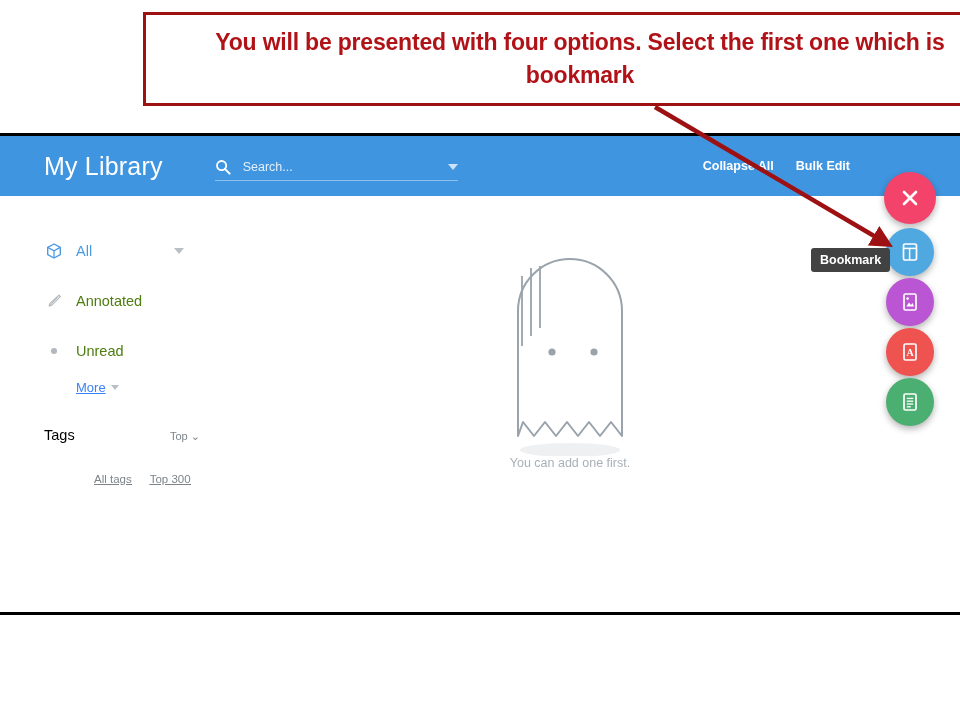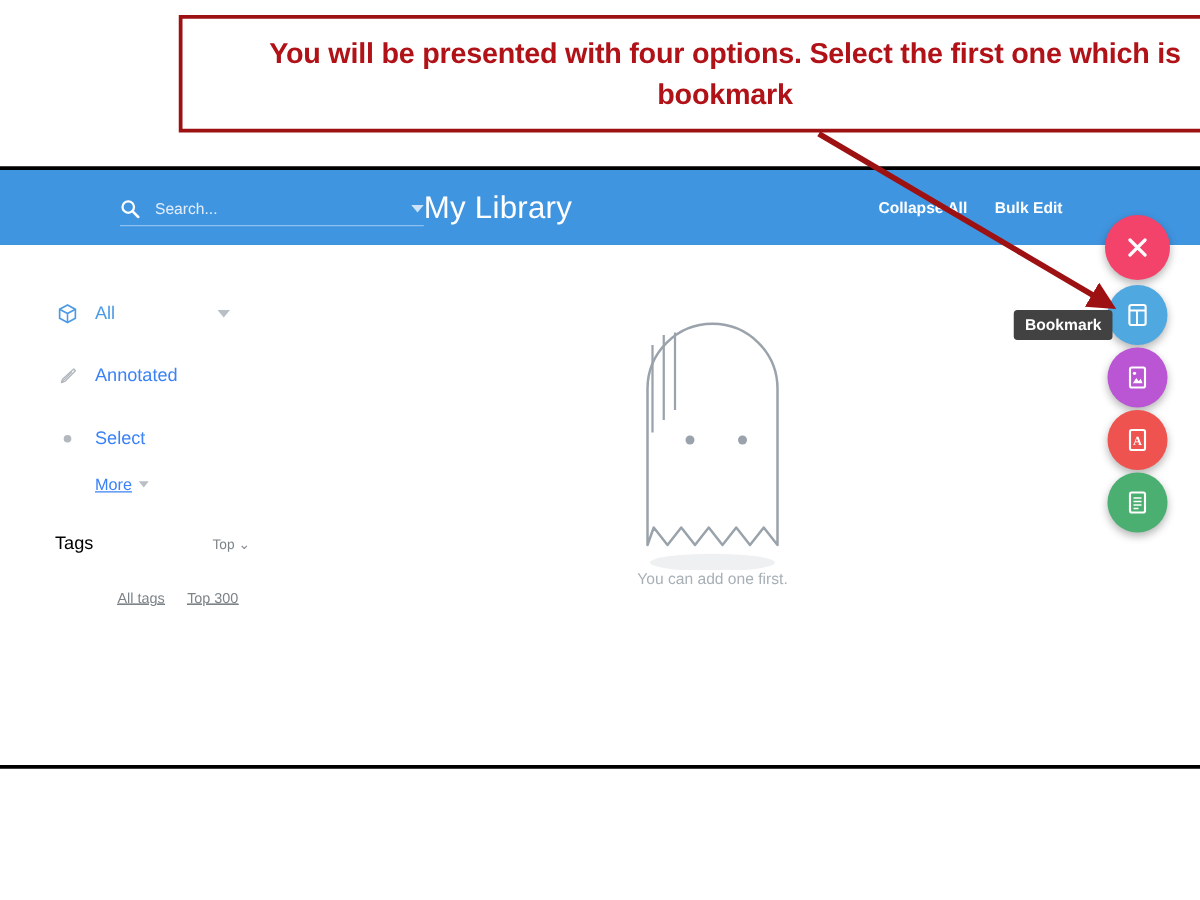--- a/index.html
+++ b/index.html
@@ -155,21 +155,21 @@
     width: 20px;
     height: 20px;
     flex: 0 0 20px;
     margin-right: 12px;
     display: flex;
     align-items: center;
     justify-content: center;
   }
   .nav-label {
     font-size: 14.5px;
-    color: #3b82f6;
+    color: #4d7c0f;
   }
   .nav-item.active .nav-label { color: #4a9ae6; }
   .nav-caret {
     margin-left: auto;
     margin-right: 56px;
     width: 0; height: 0;
     border-left: 5px solid transparent;
     border-right: 5px solid transparent;
     border-top: 6px solid #b9bfc4;
   }
@@ -294,30 +294,30 @@
     <marker id="arrowhead" markerWidth="5" markerHeight="5" refX="3.2" refY="2.5" orient="auto">
       <path d="M0,0 L5,2.5 L0,5 Z" fill="#9e1113"></path>
     </marker>
   </defs>
   <line x1="655" y1="107" x2="886" y2="243" stroke="#9e1113" stroke-width="4.5" marker-end="url(#arrowhead)"></line>
 </svg>
 
 <div id="app-window">
 
   <div id="app-header">
+    <div id="app-title">My Library</div>
+
     <div id="search-wrap">
       <svg id="search-icon" viewBox="0 0 16 16">
         <circle cx="6.6" cy="6.6" r="4.6" fill="none" stroke="#ffffff" stroke-width="1.8"></circle>
         <line x1="10.1" y1="10.1" x2="14.6" y2="14.6" stroke="#ffffff" stroke-width="2" stroke-linecap="round"></line>
       </svg>
       <input id="search-input" type="text" placeholder="Search..." style="">
       <div id="search-dropdown-icon"></div>
     </div>
-
-    <div id="app-title">My Library</div>
 
     <div id="header-actions">
       <div class="header-link">Collapse All</div>
       <div class="header-link">Bulk Edit</div>
     </div>
   </div>
 
   <div id="app-body">
 
     <div id="sidebar">
@@ -342,21 +342,21 @@
         </span>
         <span class="nav-label">Annotated</span>
       </div>
 
       <div class="nav-item">
         <span class="nav-icon">
           <svg viewBox="0 0 20 20" width="18" height="18">
             <circle cx="10" cy="10" r="3.4" fill="#b2b8bd"></circle>
           </svg>
         </span>
-        <span class="nav-label">Select</span>
+        <span class="nav-label">Unread</span>
       </div>
 
       <div id="more-row">
         <span id="more-label">More</span>
         <span id="more-caret"></span>
       </div>
 
       <div id="tags-row">
         <span id="tags-title">Tags</span>
         <span id="tags-sort">Top ⌄</span>

